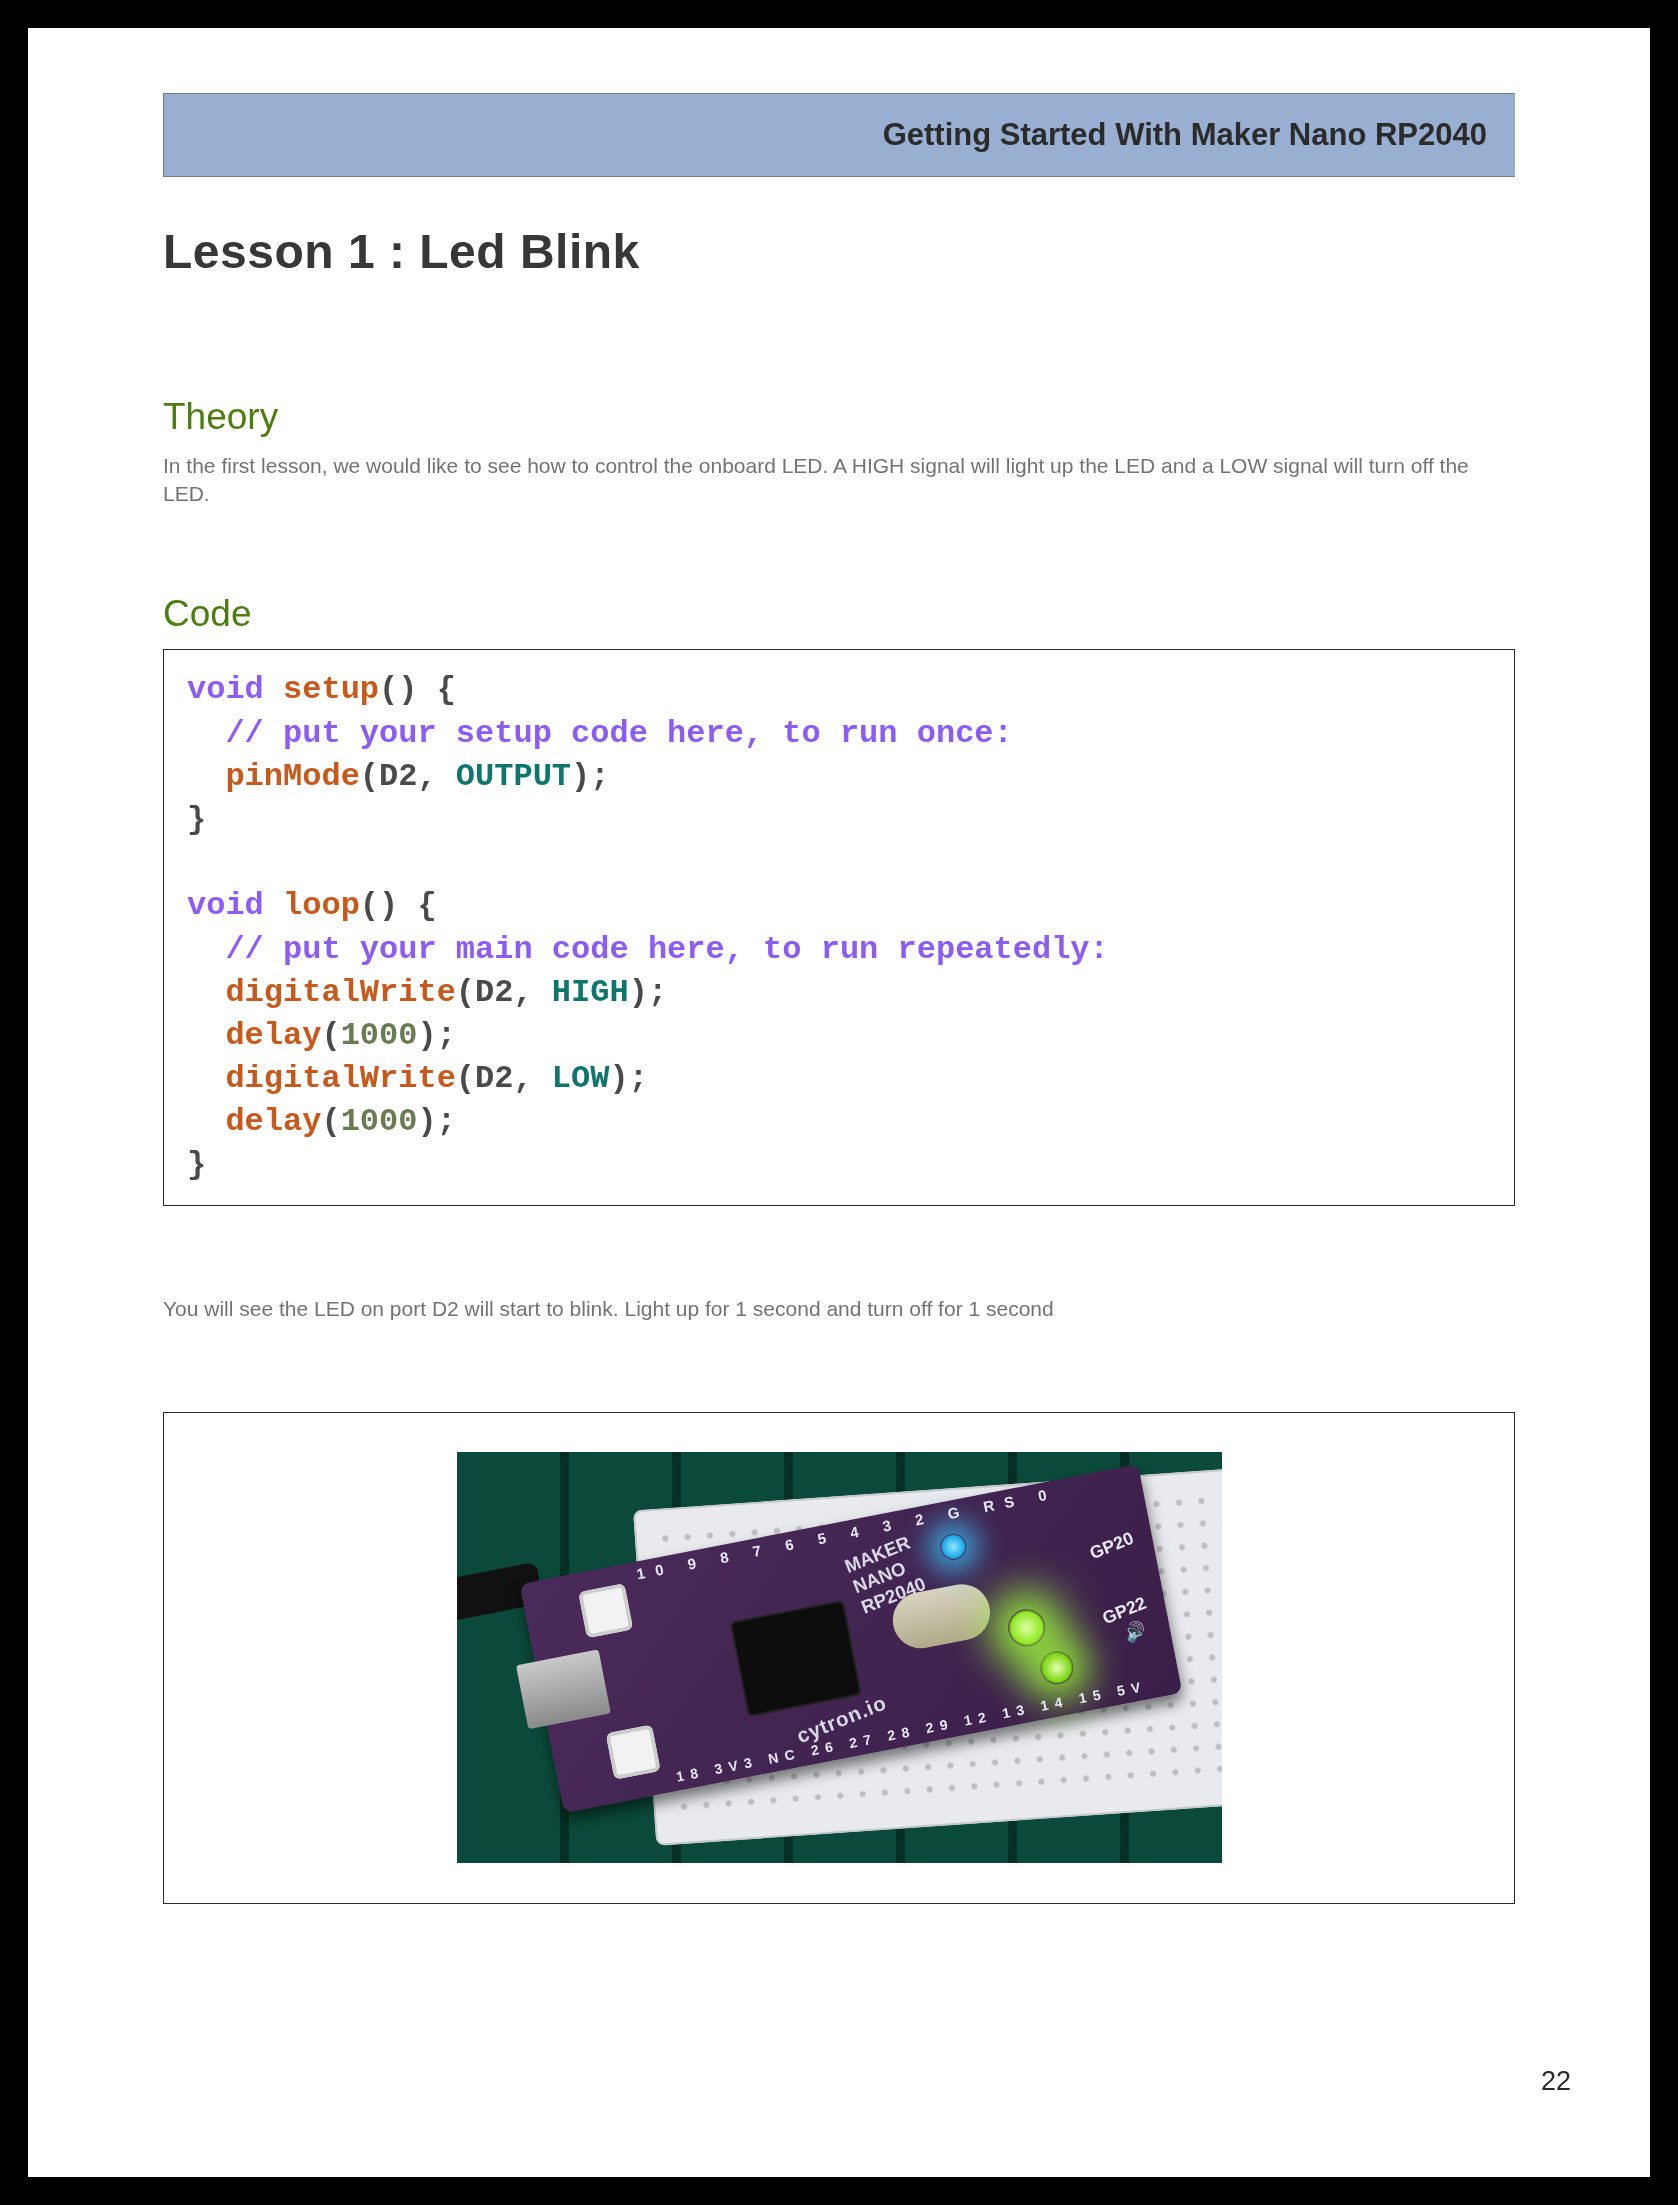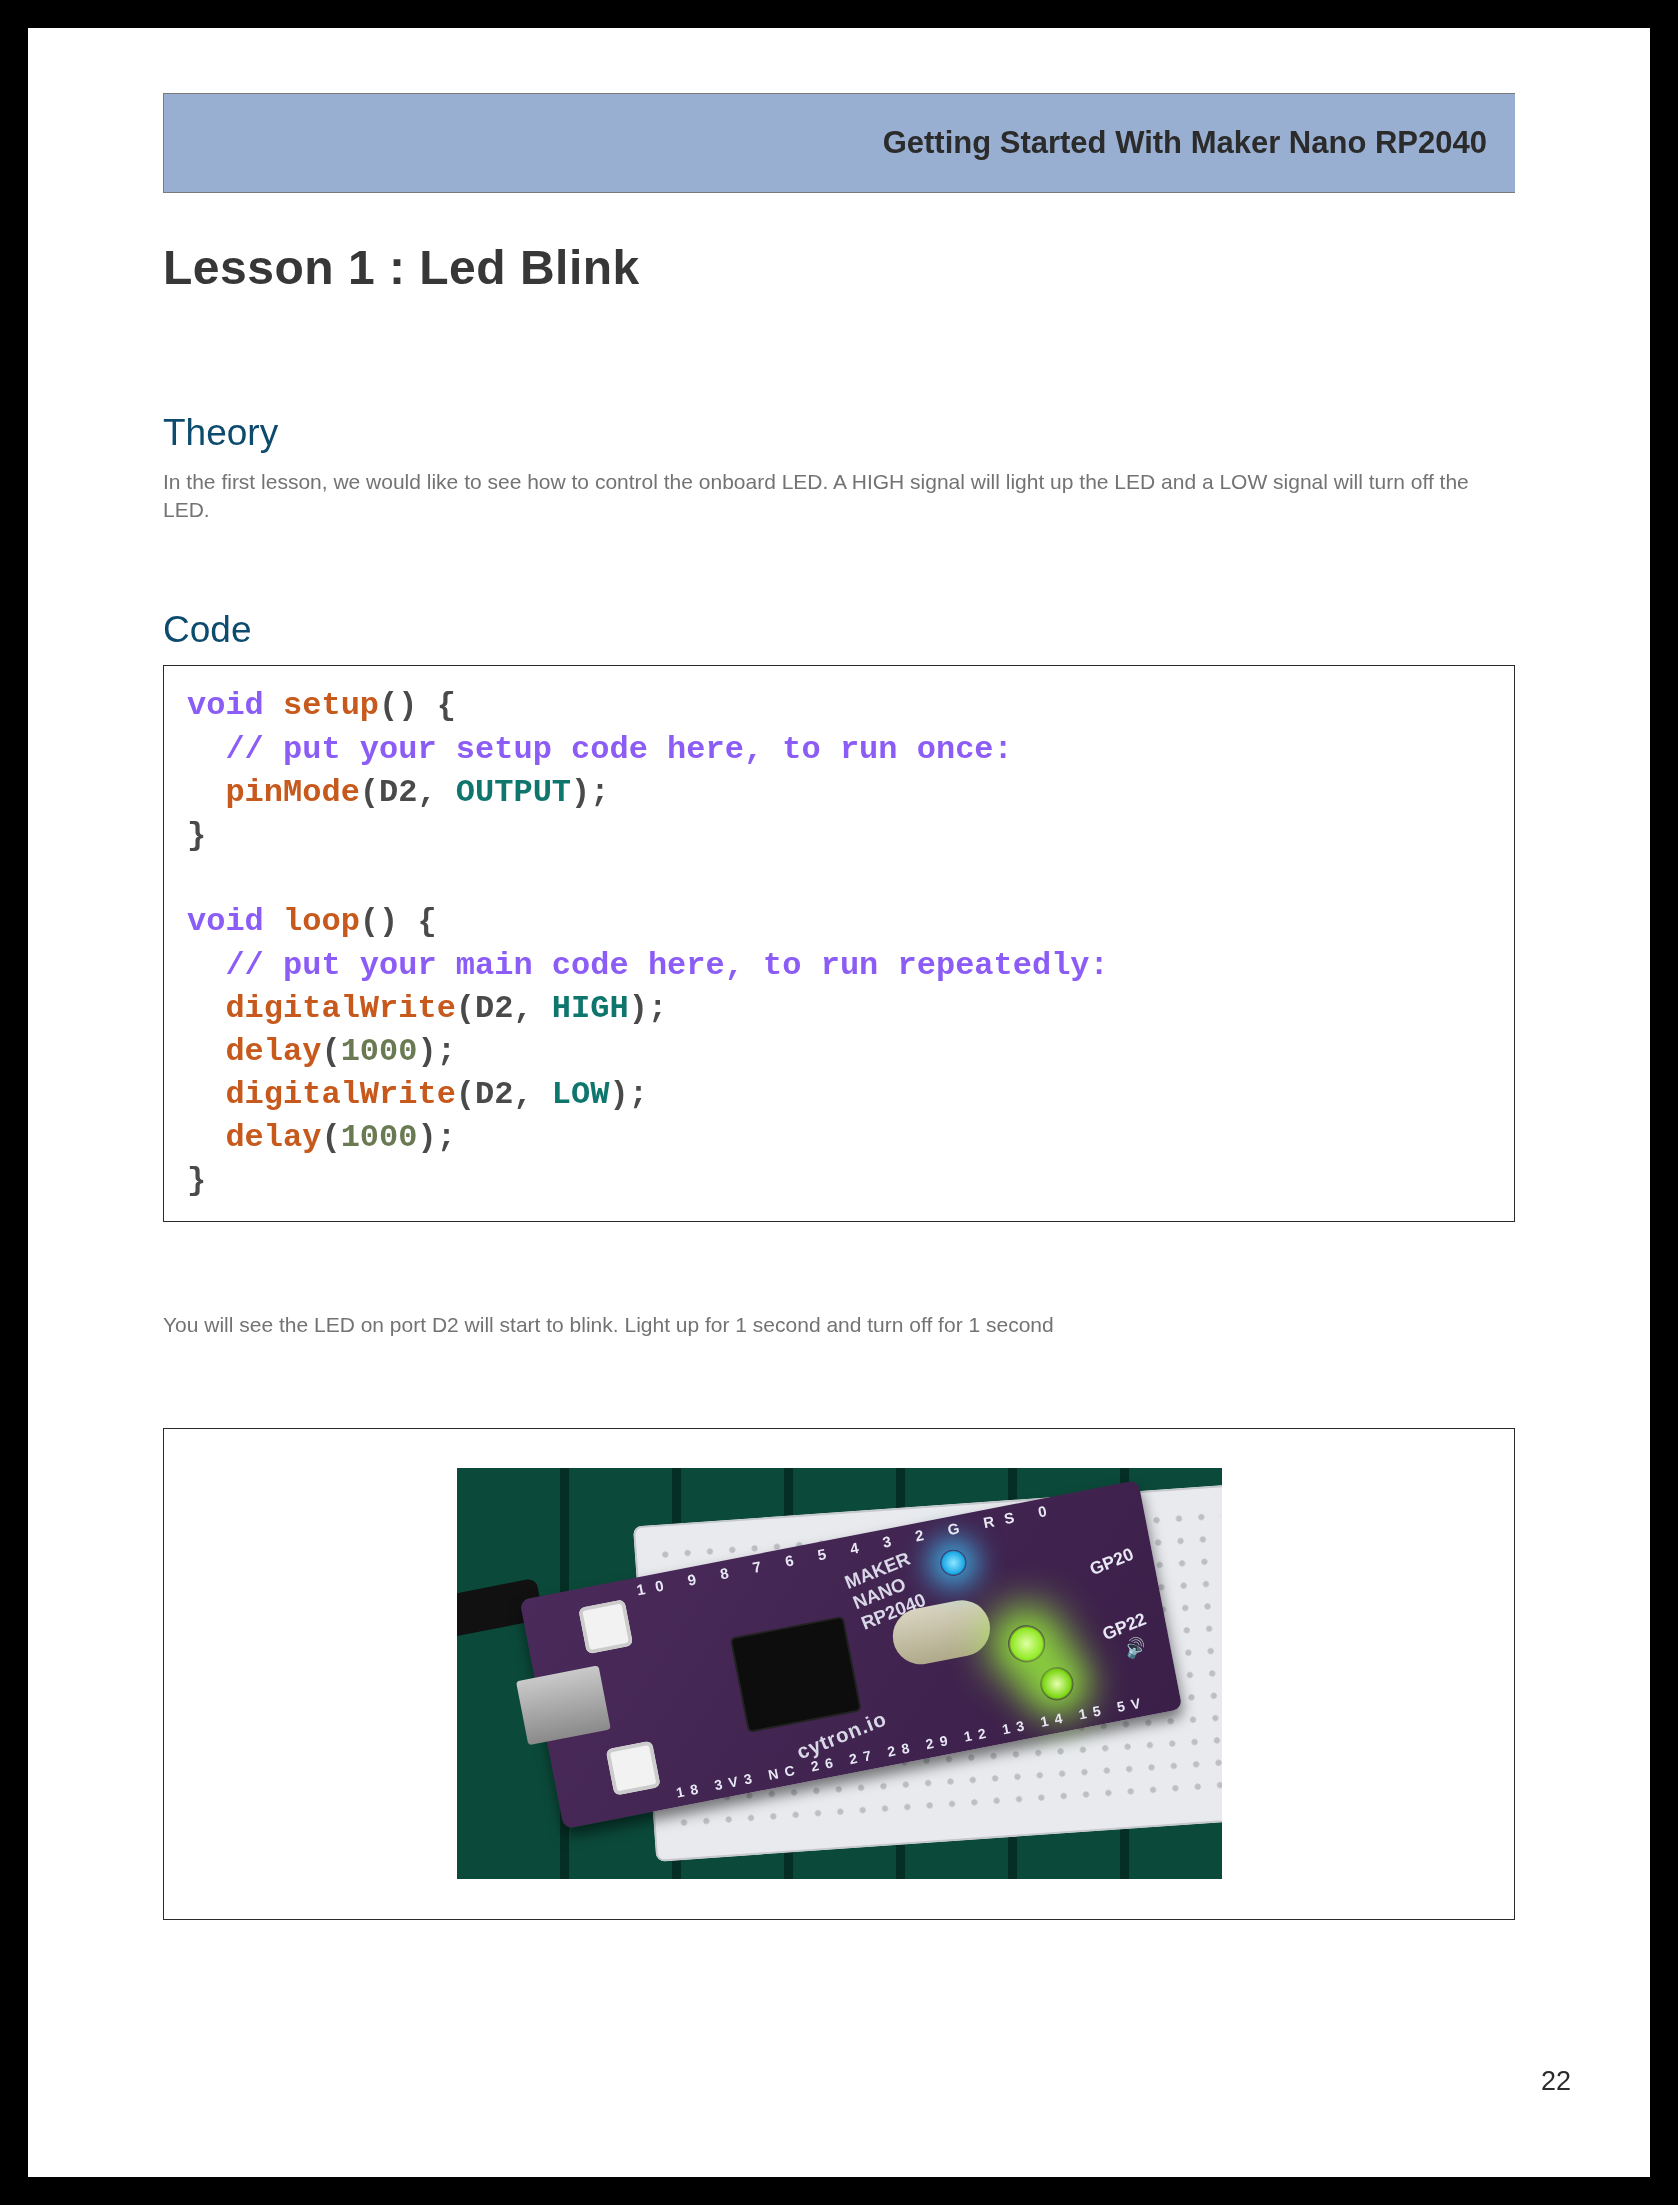--- a/index.html
+++ b/index.html
@@ -31,21 +31,21 @@
     padding:65px 135px 56px 135px;
     position:relative;
     font-family:Arial,Helvetica,sans-serif;
     color:var(--txt);
     font-size:28px;
   }
   .banner{
     border:1.9px solid #7a7a7a;
     border-right:none;
     background:var(--headerBlue);
-    height:100px;
+    height:84px;
     display:flex;
     align-items:center;
     justify-content:flex-end;
     padding-right:28px;
     box-sizing:border-box;
     margin-bottom:47px;
     text-align:center;
   }
   .banner-txt{
     font-weight:bold;
@@ -55,21 +55,21 @@
   h1.lesson{
     font-size:48px;
     font-weight:bold;
     margin:28px 0 117px 0;
     color:#373737;
     letter-spacing:0.5px;
   }
   h2.section{
     font-size:37px;
     font-weight:400;
-    color:#0c4a6e;
+    color:#4d7c0f;
     margin:0 0 14px 0;
   }
   p.body{
     font-size:21px;
     line-height:1.35;
     margin:0 0 84px 0;
     color:#737373;
   }
   p.body.short{margin-bottom:88px;}
   .code-box{

